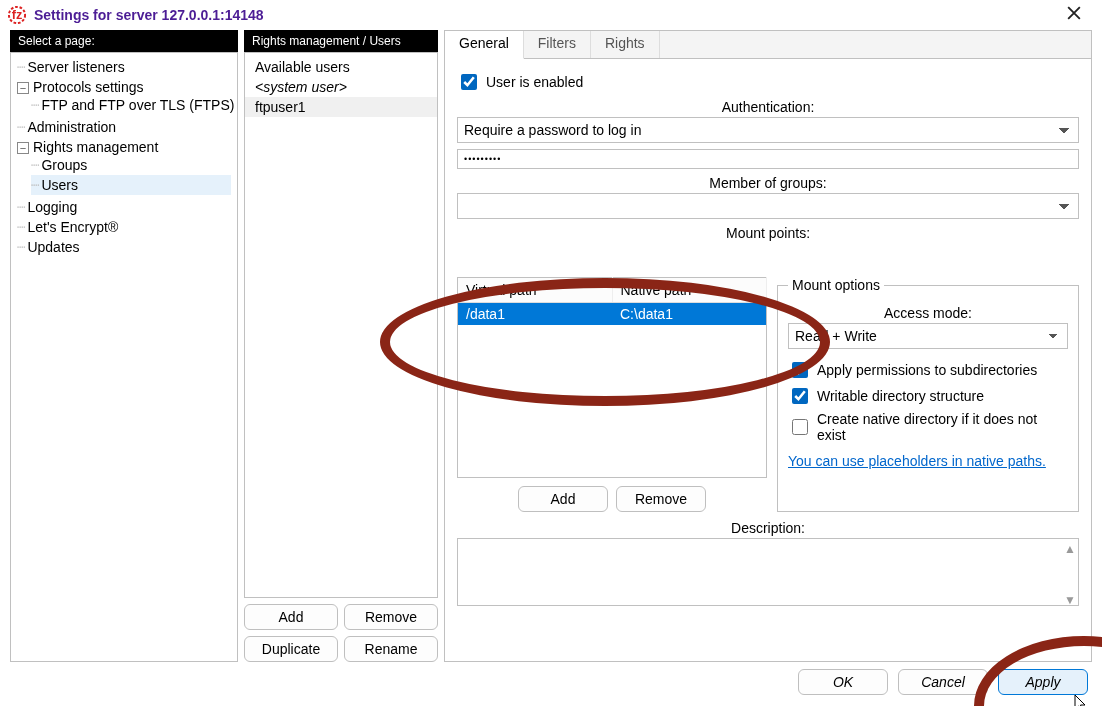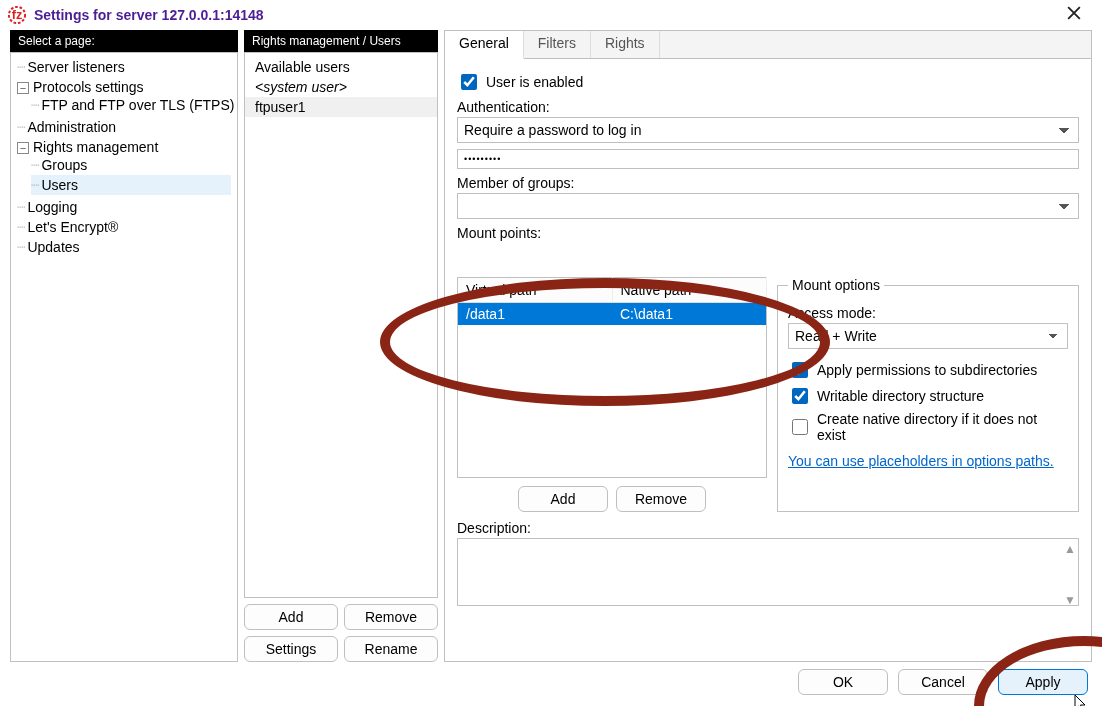--- a/index.html
+++ b/index.html
@@ -164,20 +164,21 @@
     margin-bottom: -1px;
     color: #000;
   }
   .tab-content {
     padding: 8px 12px;
   }
 
   label.block {
     display: block;
     margin: 6px 0 2px 0;
+    text-align: center;
   }
   .checkbox-row {
     display: flex;
     align-items: center;
     gap: 6px;
     margin: 4px 0;
   }
   input[type="checkbox"] {
     width: 16px;
     height: 16px;
@@ -283,20 +284,21 @@
     height: 40px;
     display: flex;
     justify-content: flex-end;
     align-items: center;
     padding: 0 14px;
     gap: 10px;
   }
   .footer button {
     width: 90px;
     padding: 4px 0;
+    font-style: italic;
   }
   .footer button.highlight {
     background: #e5f1fb;
     border-color: #0078d7;
   }
 
   
   .red-oval-main {
     position: absolute;
     left: 380px;
@@ -386,21 +388,21 @@
   <div class="mid-panel">
     <div class="panel-header">Rights management / Users</div>
     <div class="user-list">
       <div class="item" style="font-weight:normal;">Available users</div>
       <div class="item" style="font-style:italic;padding-left:10px;">&lt;system user&gt;</div>
       <div class="item selected">ftpuser1</div>
     </div>
     <div class="mid-buttons">
       <button>Add</button>
       <button>Remove</button>
-      <button>Settings</button>
+      <button>Duplicate</button>
       <button>Rename</button>
     </div>
   </div>
 
   <div class="right-panel">
     <div class="right-body">
       <div class="tabs">
         <div class="tab active">General</div>
         <div class="tab">Filters</div>
         <div class="tab">Rights</div>
@@ -460,21 +462,21 @@
               <span>Apply permissions to subdirectories</span>
             </div>
             <div class="checkbox-row">
               <input type="checkbox" checked="" style="">
               <span>Writable directory structure</span>
             </div>
             <div class="checkbox-row">
               <input type="checkbox" style="">
               <span>Create native directory if it does not exist</span>
             </div>
-            <a class="placeholders-link">You can use placeholders in options paths.</a>
+            <a class="placeholders-link">You can use placeholders in native paths.</a>
           </fieldset>
         </div>
 
         <div class="description-area">
           <label class="block">Description:</label>
           <textarea style=""></textarea>
           <div class="scroll-indicator">▲</div>
           <div class="scroll-indicator" style="top:auto;bottom:2px;">▼</div>
         </div>
 

